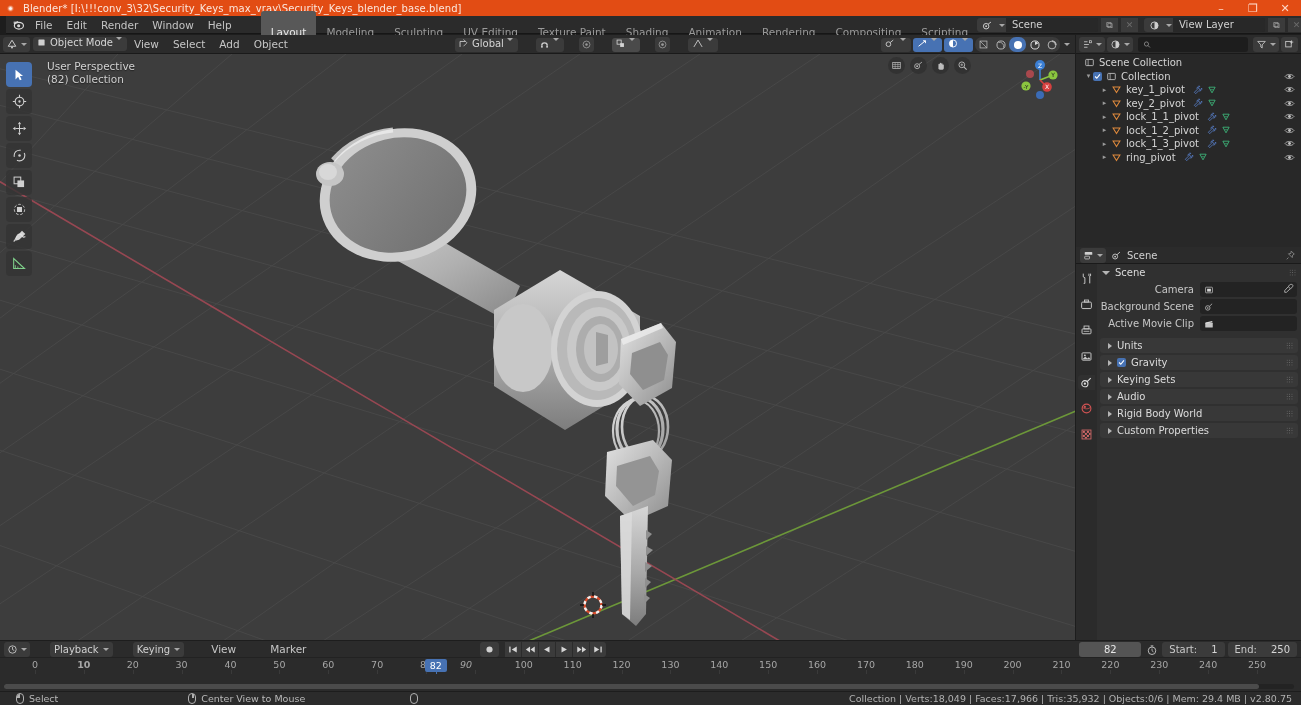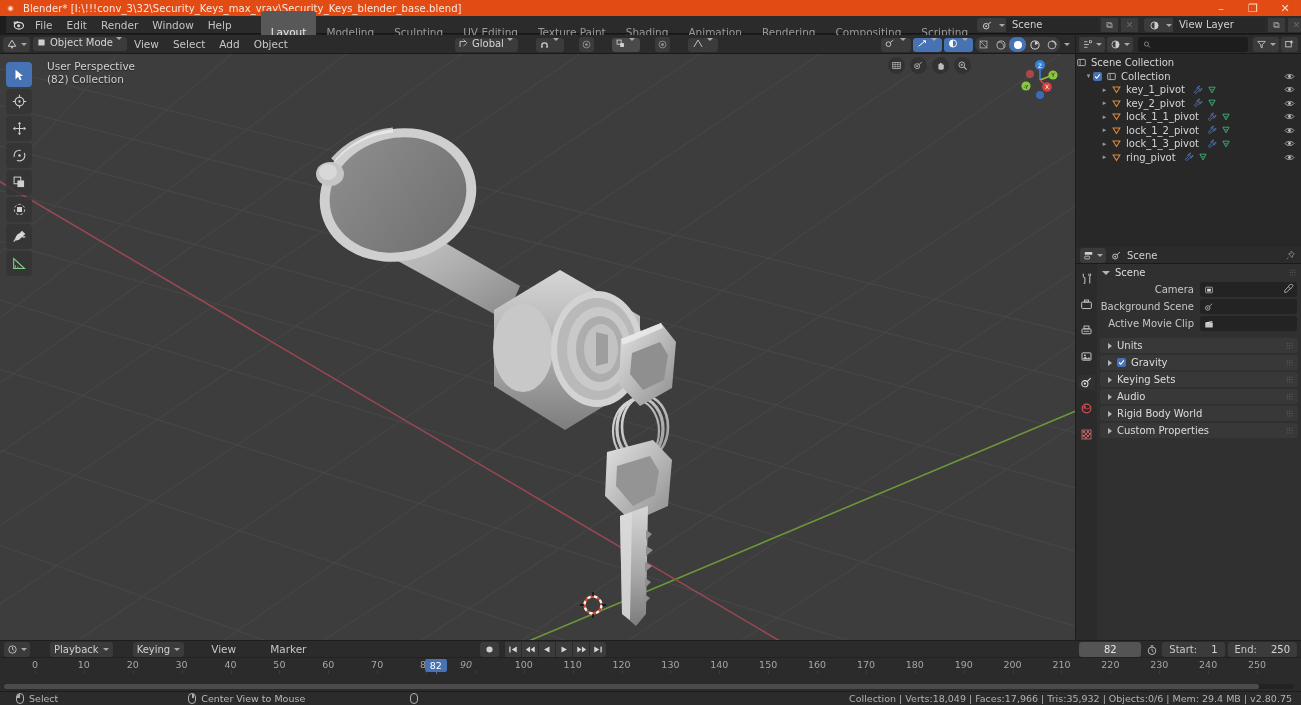--- a/index.html
+++ b/index.html
@@ -658,21 +658,21 @@
       </div>
       <div class="vh-btn" style="margin:0">
         <svg width="11" height="11" viewBox="0 0 16 16">
           <rect x="2.5" y="3.5" width="8" height="8" fill="none" stroke="#cfcfcf" stroke-width="1.2"></rect>
           <path d="M11 2 V7 M8.5 4.5 H13.5" stroke="#cfcfcf" stroke-width="1.2"></path>
         </svg>
       </div>
     </div>
 
     <div class="ol-rows">
-      <div class="ol-row" style="">
+      <div class="ol-row" style="padding-left:8px">
         <svg width="11" height="11" viewBox="0 0 16 16">
           <rect x="2.5" y="3.5" width="11" height="9" rx="1" fill="none" stroke="#c8c8c8" stroke-width="1.2"></rect>
           <path d="M6 3.5 V12.5" stroke="#c8c8c8" stroke-width="1"></path>
         </svg>
         <span class="obj-name">Scene Collection</span>
       </div>
 
       <div class="ol-row" style="padding-left:8px">
         <span class="disc">▾</span>
         <span class="chk">
@@ -1084,21 +1084,21 @@
         <div class="num-field2">
           <span class="nf-lbl">End:</span>
           <span>250</span>
         </div>
       </div>
     </div>
 
     <div class="tl-ruler" id="tl-ruler">
         <div class="tick" style="left: 35px;">0</div>
         <div class="tickmark" style="left: 35px;"></div>
-        <div class="tick" style="left: 83.88px;">10</div>
+        <div class="tick" style="left: 83.88px; font-weight: bold;">10</div>
         <div class="tickmark" style="left: 83.88px;"></div>
         <div class="tick" style="left: 132.76px;">20</div>
         <div class="tickmark" style="left: 132.76px;"></div>
         <div class="tick" style="left: 181.64px;">30</div>
         <div class="tickmark" style="left: 181.64px;"></div>
         <div class="tick" style="left: 230.52px;">40</div>
         <div class="tickmark" style="left: 230.52px;"></div>
         <div class="tick" style="left: 279.4px;">50</div>
         <div class="tickmark" style="left: 279.4px;"></div>
         <div class="tick" style="left: 328.28px;">60</div>

